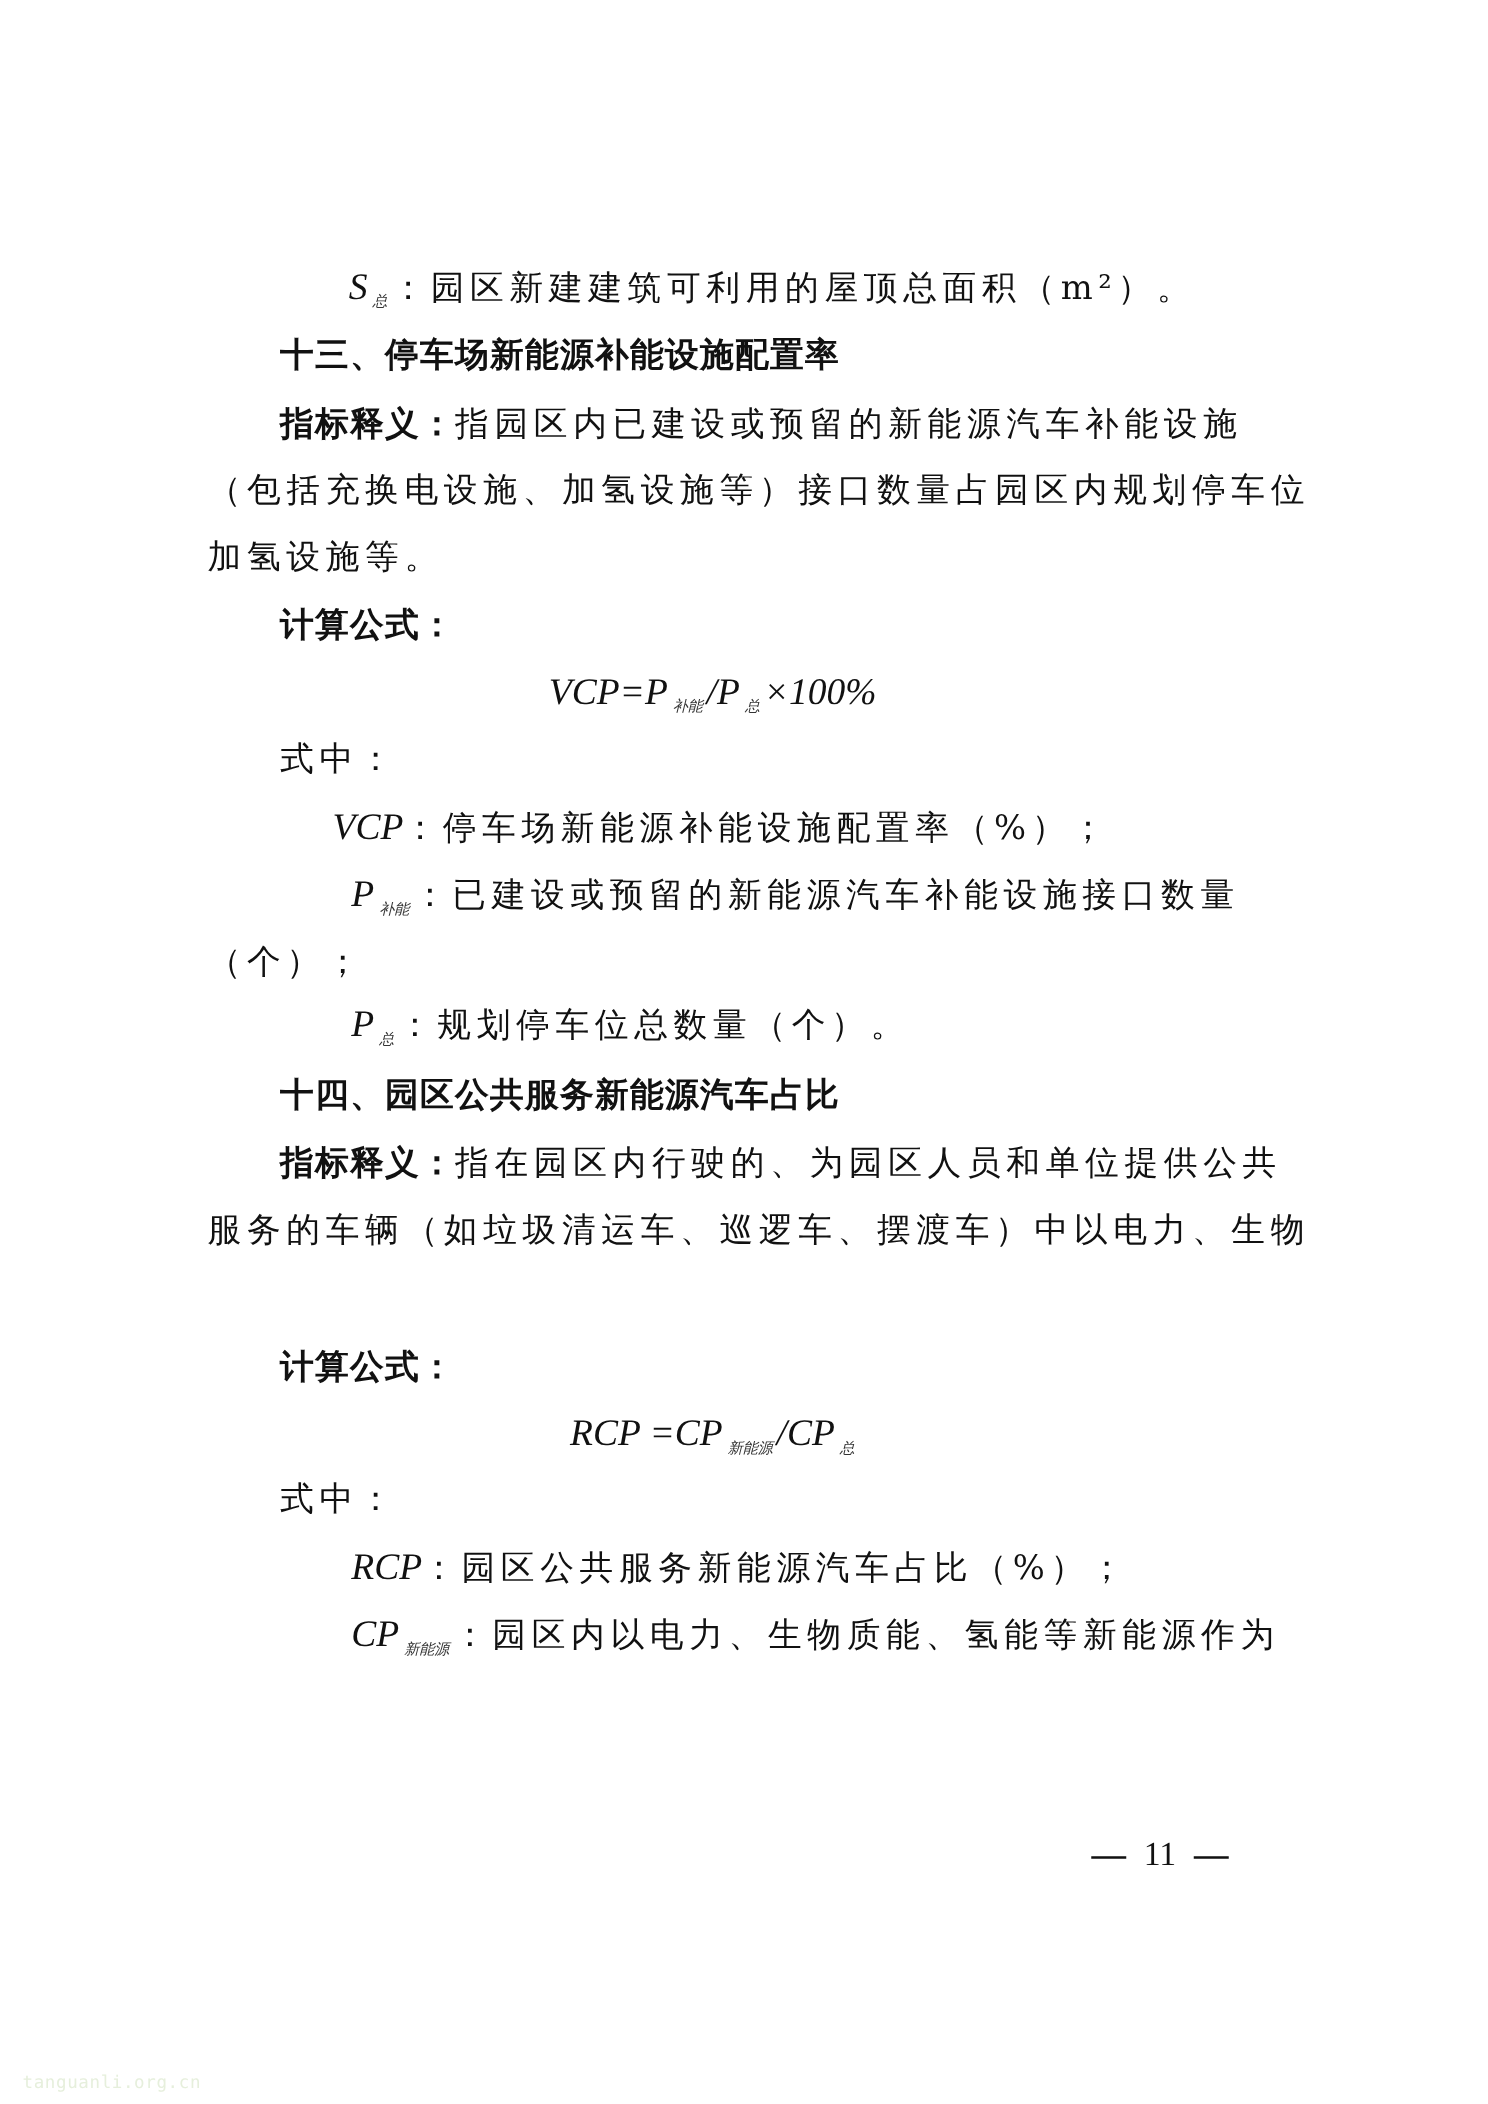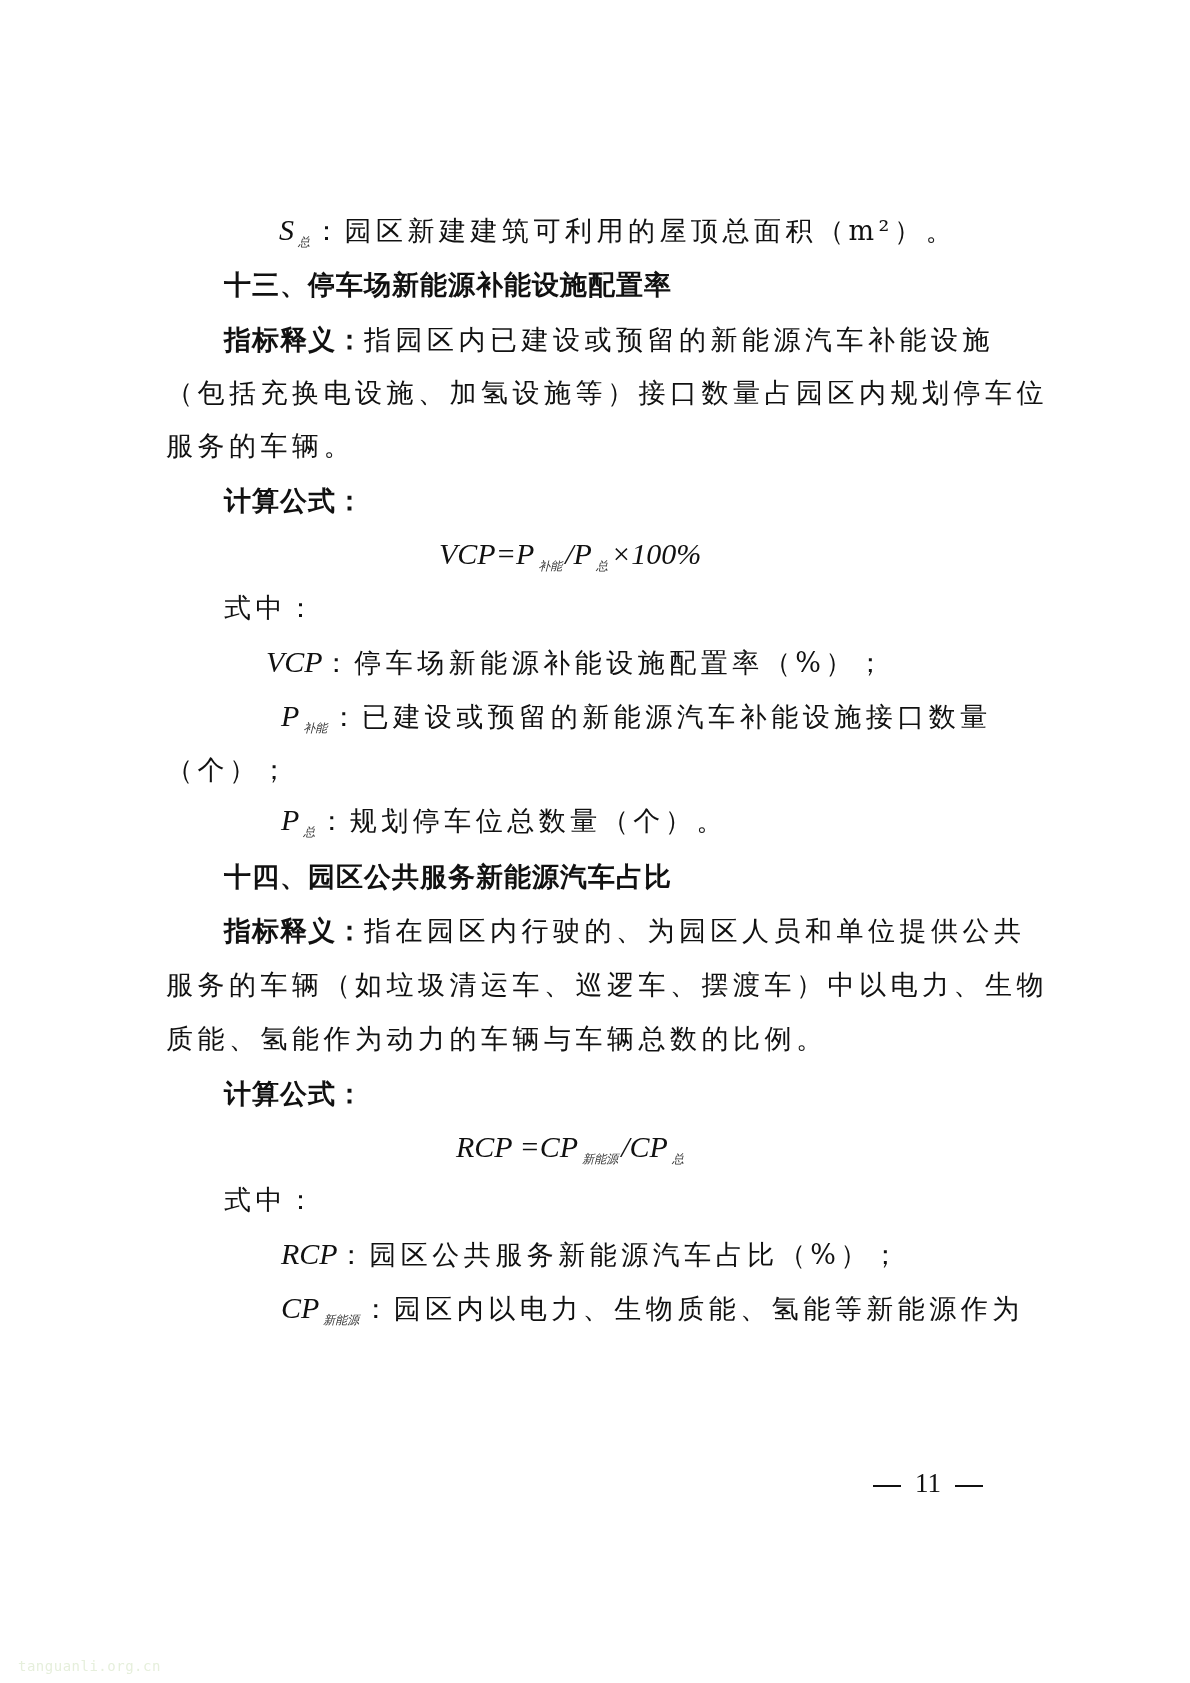--- a/index.html
+++ b/index.html
@@ -50,21 +50,21 @@
   <div class="line" style="left:263px; top:210px;">
     <span class="var">S</span><span class="sub">总</span><span>：园区新建建筑可利用的屋顶总面积（m²）。</span>
   </div>
 
   <div class="line" style="left:208px; top:320px;">
     <span class="bold">指标释义：</span><span>指园区内已建设或预留的新能源汽车补能设施</span>
   </div>
 
   <div class="line heading" style="left:208px; top:265px;">十三、停车场新能源补能设施配置率</div>
   <div class="line" style="left:150px; top:373px;text-align:center;">（包括充换电设施、加氢设施等）接口数量占园区内规划停车位</div>
-  <div class="line" style="left:150px; top:426px;">服务的车辆。</div>
+  <div class="line" style="left:150px; top:426px;">加氢设施等。</div>
 
   <div class="line bold" style="left:208px; top:481px;">计算公式：</div>
 
   <div class="line formula" style="left:423px; top:534px;">
     <span>VCP=P</span><span class="sub">补能</span><span>/P</span><span class="sub">总</span><span>×100%</span>
   </div>
 
   <div class="line" style="left:208px; top:588px;">式中：</div>
 
   <div class="line" style="left:250px; top:642px;">
@@ -79,21 +79,20 @@
   <div class="line" style="left:265px; top:800px;">
     <span class="var">P</span><span class="sub">总</span><span>：规划停车位总数量（个）。</span>
   </div>
 
   <div class="line heading" style="left:208px; top:857px;">十四、园区公共服务新能源汽车占比</div>
 
   <div class="line" style="left:208px; top:911px;">
     <span class="bold">指标释义：</span><span>指在园区内行驶的、为园区人员和单位提供公共</span>
   </div>
   <div class="line" style="left:150px; top:965px;">服务的车辆（如垃圾清运车、巡逻车、摆渡车）中以电力、生物</div>
-  <div class="line" style="left:150px; top:1019px;">质能、氢能作为动力的车辆与车辆总数的比例。</div>
 
   <div class="line bold" style="left:208px; top:1074px;">计算公式：</div>
 
   <div class="line formula" style="left:440px; top:1127px;">
     <span>RCP =CP</span><span class="sub">新能源</span><span>/CP</span><span class="sub">总</span>
   </div>
 
   <div class="line" style="left:208px; top:1180px;">式中：</div>
 
   <div class="line" style="left:265px; top:1234px;">

